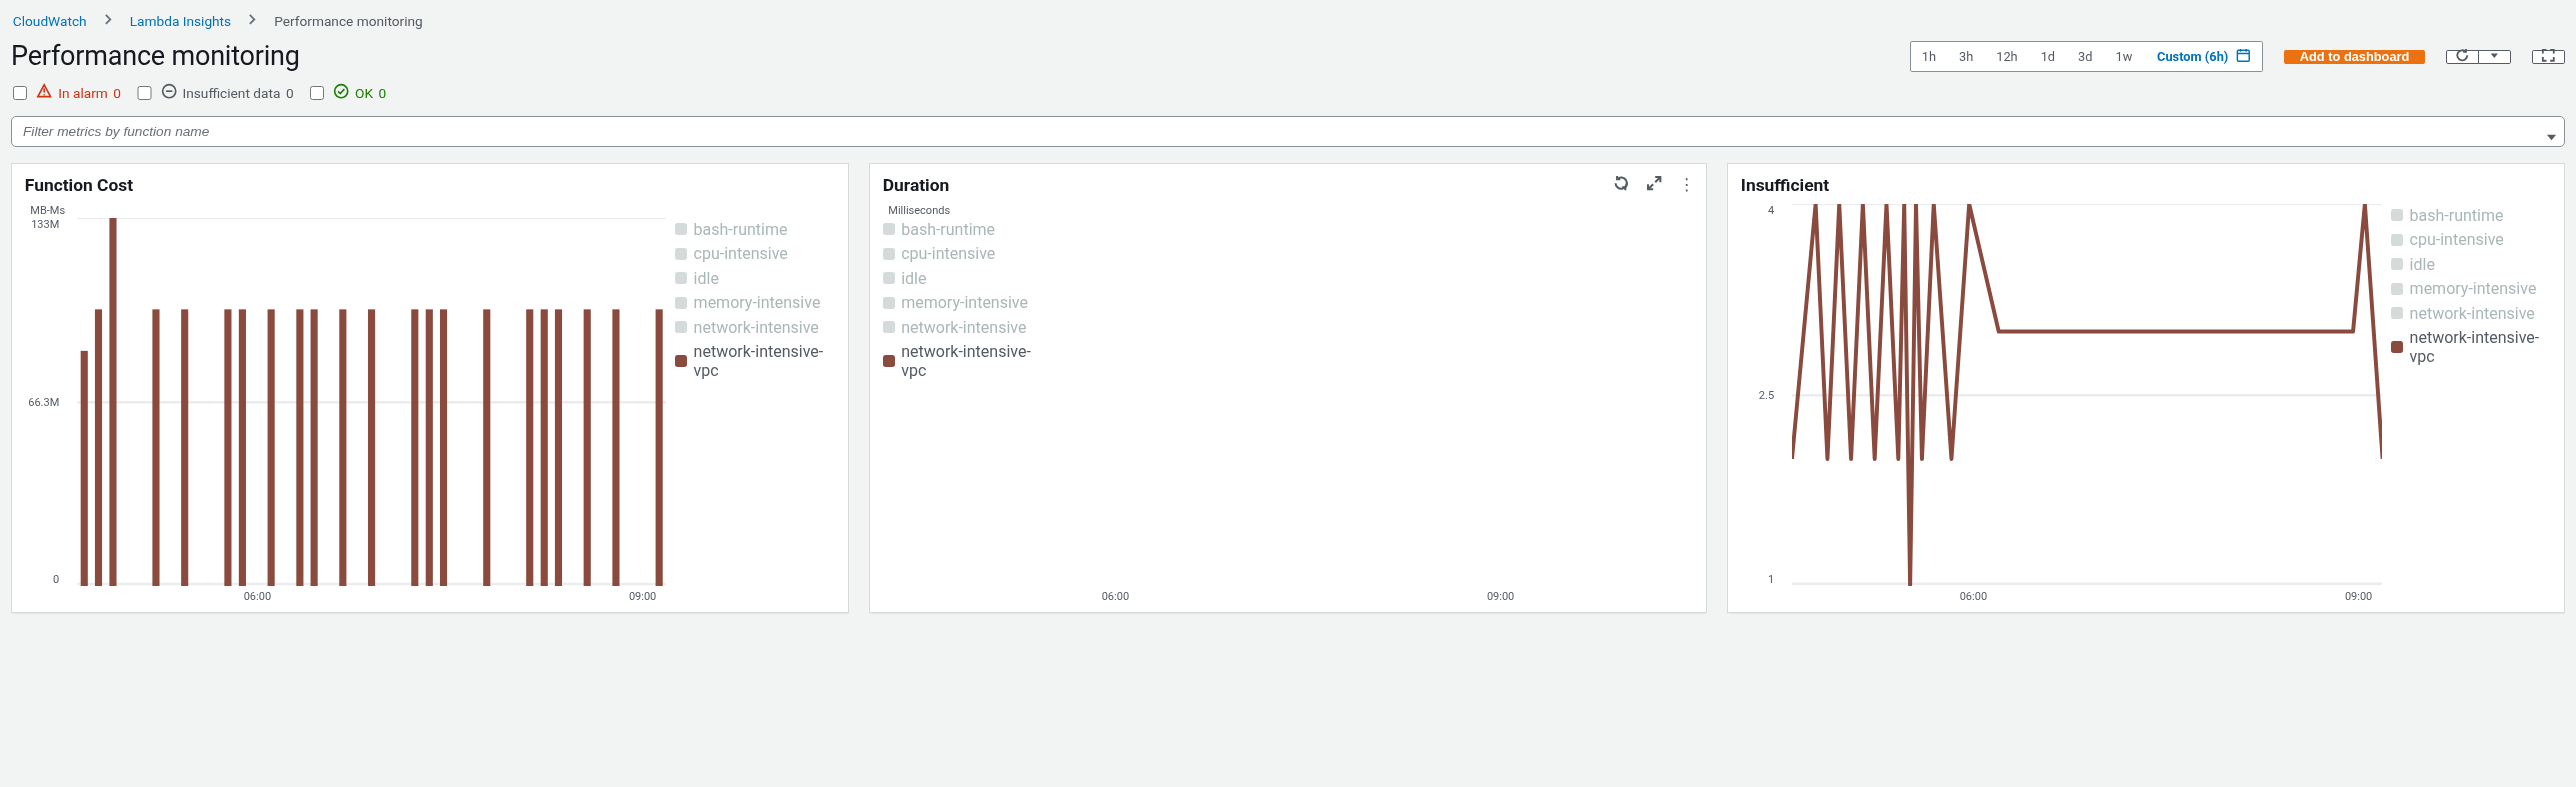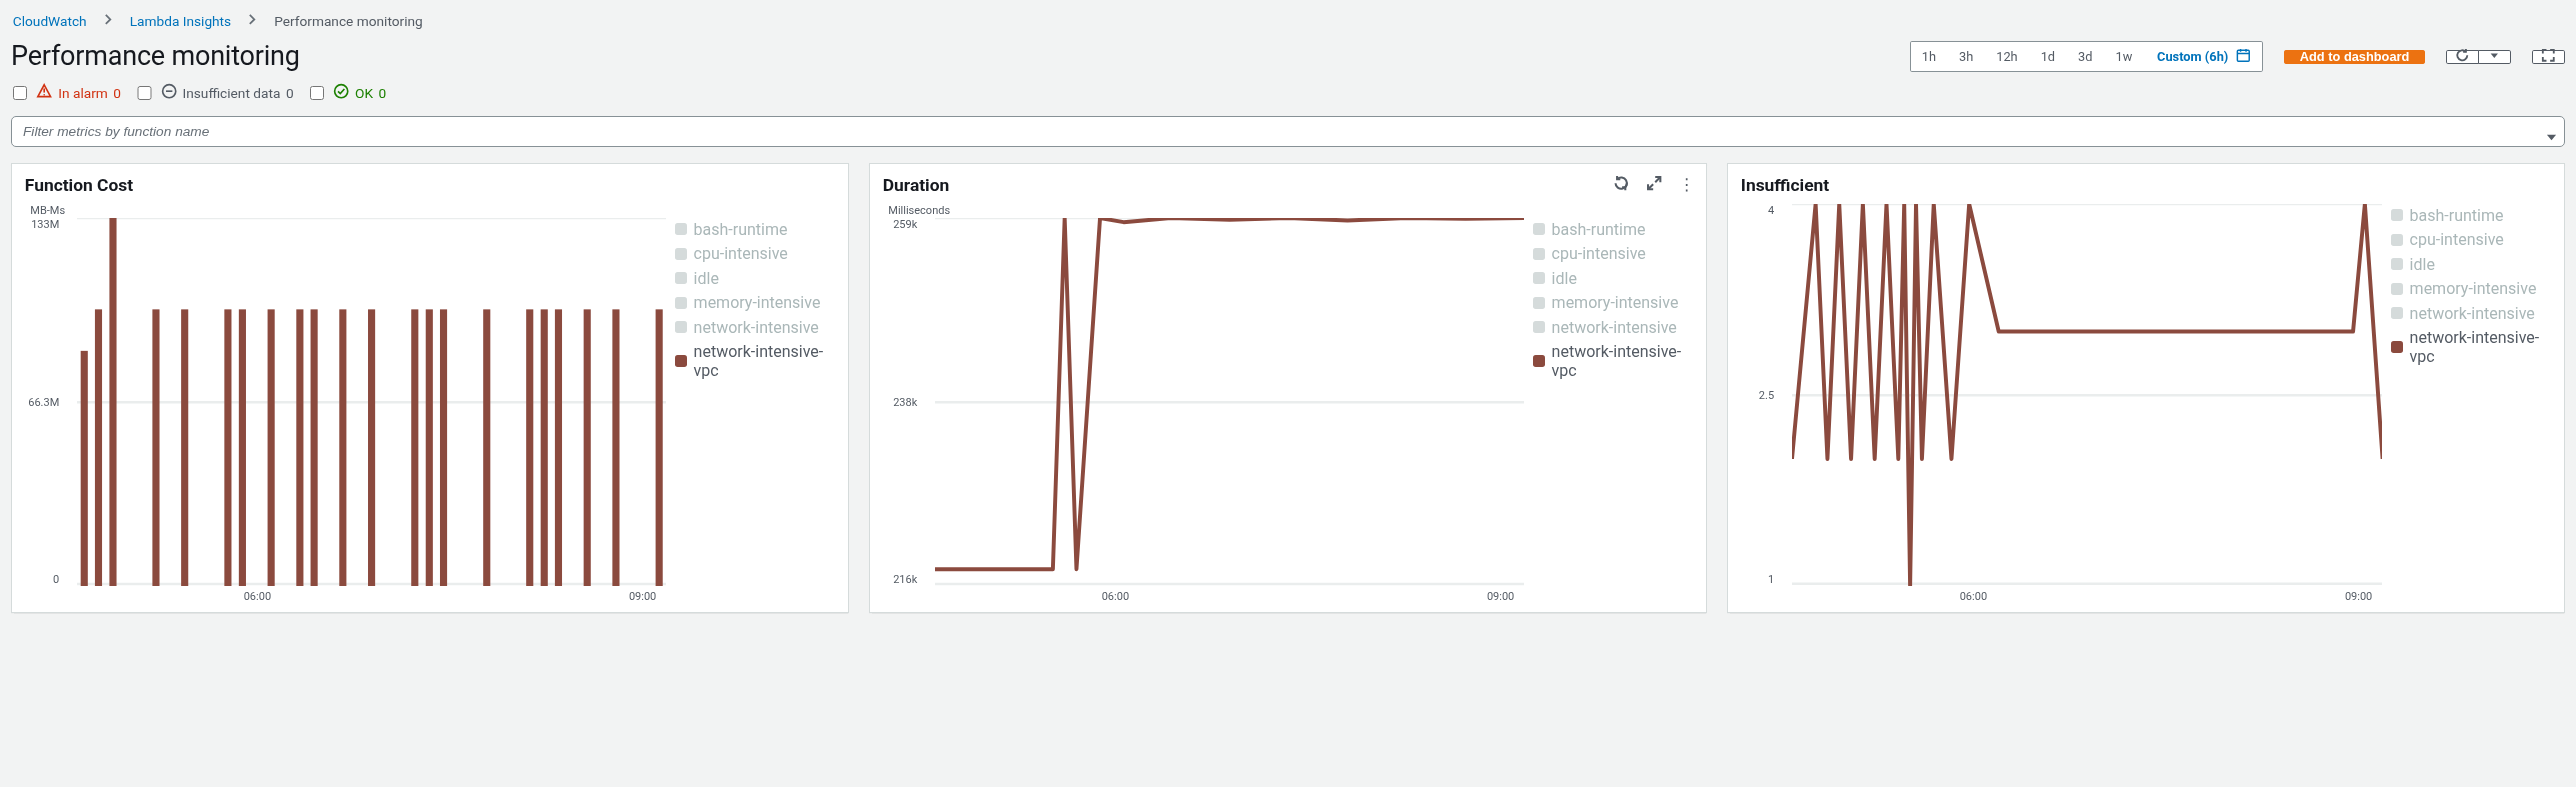--- a/index.html
+++ b/index.html
@@ -437,35 +437,20 @@
               <polyline points="9,2 14,2 14,7"></polyline>
               <polyline points="7,14 2,14 2,9"></polyline>
               <line x1="14" y1="2" x2="9" y2="7"></line>
               <line x1="2" y1="14" x2="7" y2="9"></line>
             </svg></span>
         <span class="dots">⋮</span>
       </div>
     </div>
     <div class="card-unit">Milliseconds</div>
     <div class="card-body">
-      <div class="chart-zone">
-        <div class="y-axis">
-          <span>259k</span>
-          <span>238k</span>
-          <span>216k</span>
-        </div>
-        <div class="plot">
-          <svg class="plot-svg" id="svg-duration" viewBox="0 0 240 150" preserveAspectRatio="none">
-              <line x1="0" y1="0" x2="240" y2="0" stroke="#eaeded" stroke-width="1"></line>
-              <line x1="0" y1="75" x2="240" y2="75" stroke="#eaeded" stroke-width="1"></line>
-              <line x1="0" y1="149" x2="240" y2="149" stroke="#eaeded" stroke-width="1"></line>
-              <path d="M0.0,143.0L12.0,143.0L24.0,143.0L36.0,143.0L48.0,143.0L52.8,0.0L57.6,143.0L67.2,0.0L76.8,1.7L96.0,0.0L120.0,0.7L144.0,0.0L168.0,1.0L192.0,0.0L216.0,0.3L240.0,0.0" fill="none" stroke="#8b4a3e" stroke-width="1.6" stroke-linejoin="round"></path>
-            </svg>
-        </div>
-      </div>
       <div class="legend">
           <div class="legend-item off">
             <span class="swatch off"></span>
             <span class="legend-text">bash-runtime</span>
           </div>
           <div class="legend-item off">
             <span class="swatch off"></span>
             <span class="legend-text">cpu-intensive</span>
           </div>
           <div class="legend-item off">

